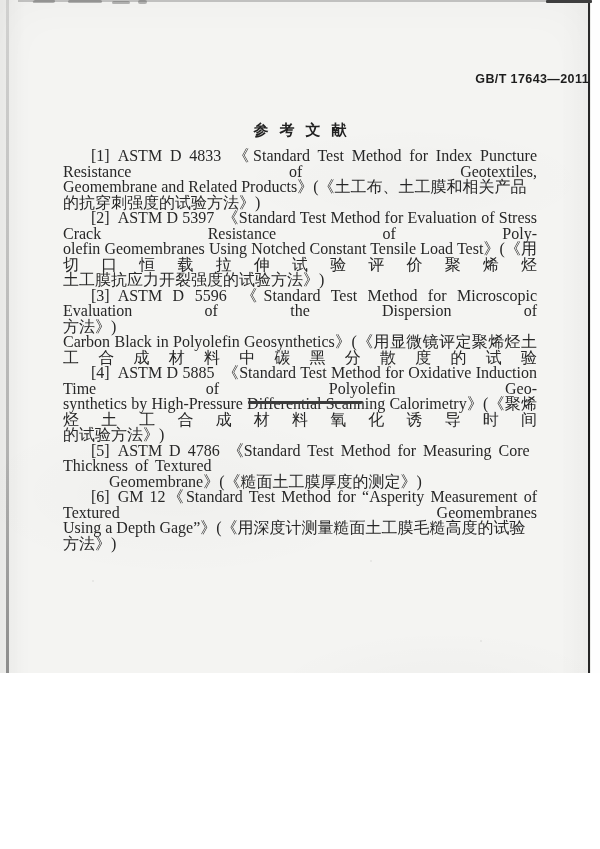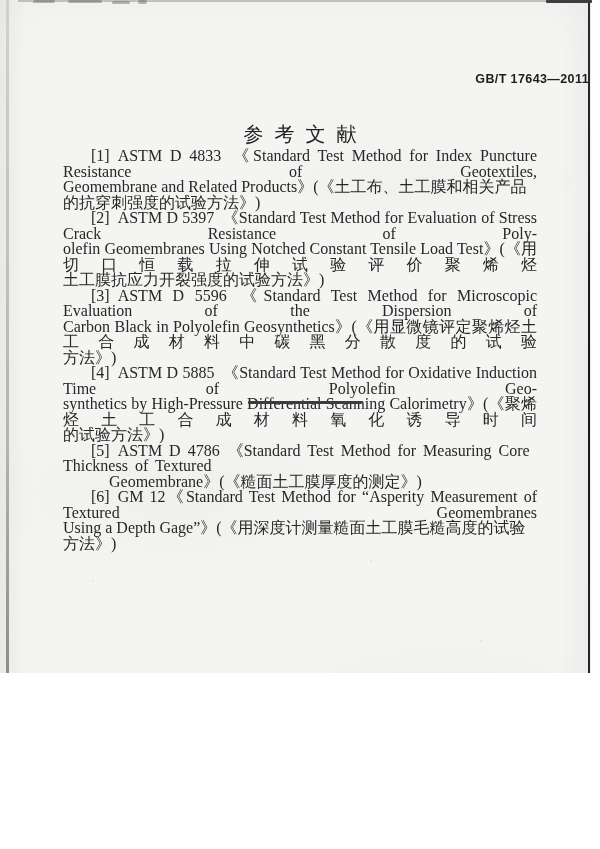--- a/index.html
+++ b/index.html
@@ -46,21 +46,21 @@
   }
   .speck { position:absolute; width:2px; height:2px; border-radius:50%; background:rgba(0,0,0,0.07); }
   
   .header-code {
     position:absolute; top:72px; right:55px;
     font-family:"Liberation Sans", sans-serif; font-weight:bold;
     font-size:12.5px; letter-spacing:0.4px; color:#1d1d1d;
   }
   .doc-title {
     position:absolute; top:121px; left:0; width:600px; box-sizing:border-box;
-    text-align:center; font-weight:normal; font-size:20px;
+    text-align:center; font-weight:bold; font-size:15px;
     letter-spacing:11px; padding-left:11px; color:#222;
   }
   .refs {
     position:absolute; left:63px; top:148px; width:474px;
     font-size:16px; line-height:15.5px; color:#272727;
   }
   .ln    { min-height:15.5px; }
   .first { text-indent:28px; }
   .just  { text-align:justify; text-align-last:justify; }
   .ind   { padding-left:7px;margin-left:39px; }
@@ -100,22 +100,22 @@
       <div class="ln first just">[1] ASTM D 4833 《Standard Test Method for Index Puncture Resistance of Geotextiles,</div>
       <div class="ln">Geomembrane and Related Products》(《土工布、土工膜和相关产品的抗穿刺强度的试验方法》)</div>
     </div>
     <div>
       <div class="ln first just">[2] ASTM D 5397 《Standard Test Method for Evaluation of Stress Crack Resistance of Poly-</div>
       <div class="ln just">olefin Geomembranes Using Notched Constant Tensile Load Test》(《用切口恒载拉伸试验评价聚烯烃</div>
       <div class="ln">土工膜抗应力开裂强度的试验方法》)</div>
     </div>
     <div>
       <div class="ln first just">[3] ASTM D 5596 《Standard Test Method for Microscopic Evaluation of the Dispersion of</div>
+      <div class="ln">方法》)</div>
       <div class="ln just">Carbon Black in Polyolefin Geosynthetics》(《用显微镜评定聚烯烃土工合成材料中碳黑分散度的试验</div>
-      <div class="ln">方法》)</div>
     </div>
     <div>
       <div class="ln first just">[4] ASTM D 5885 《Standard Test Method for Oxidative Induction Time of Polyolefin Geo-</div>
       <div class="ln just">synthetics by High-Pressure Differential Scanning Calorimetry》(《聚烯烃土工合成材料氧化诱导时间</div>
       <div class="ln">的试验方法》)</div>
     </div>
     <div>
       <div class="ln first wide">[5] ASTM D 4786 《Standard Test Method for Measuring Core Thickness of Textured</div>
       <div class="ln ind">Geomembrane》(《糙面土工膜厚度的测定》)</div>
     </div>

